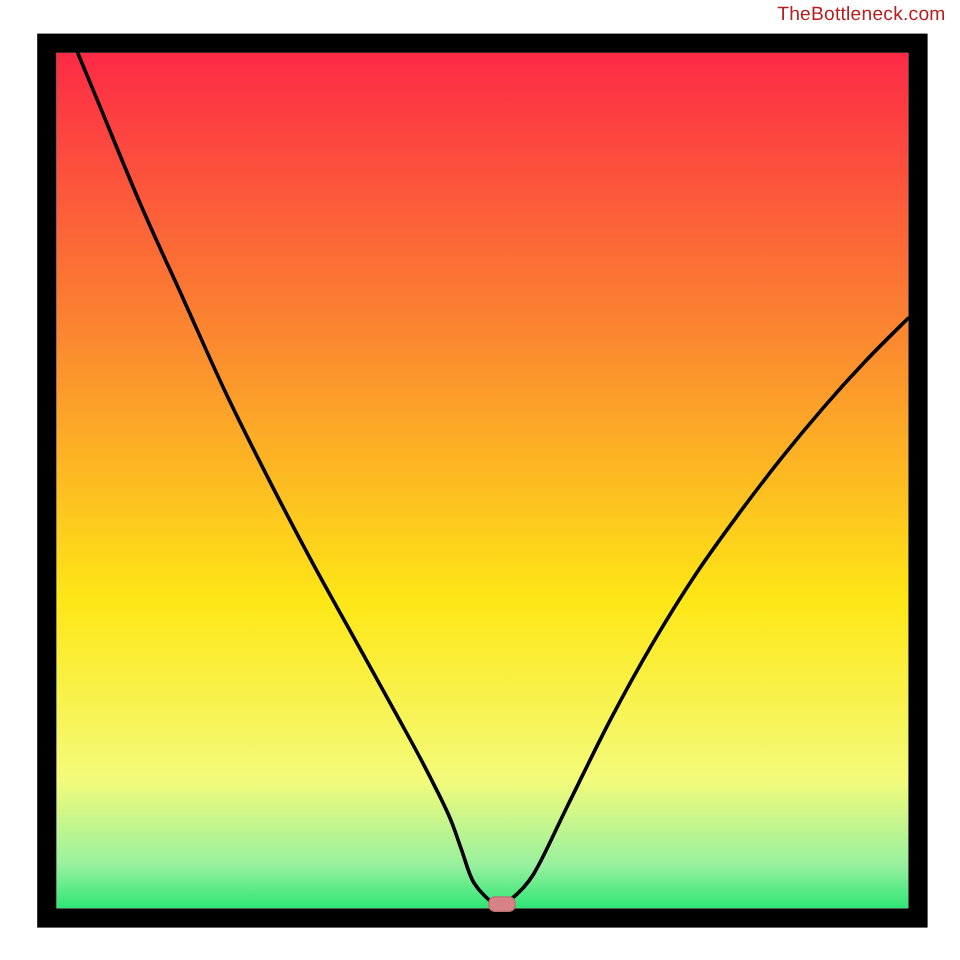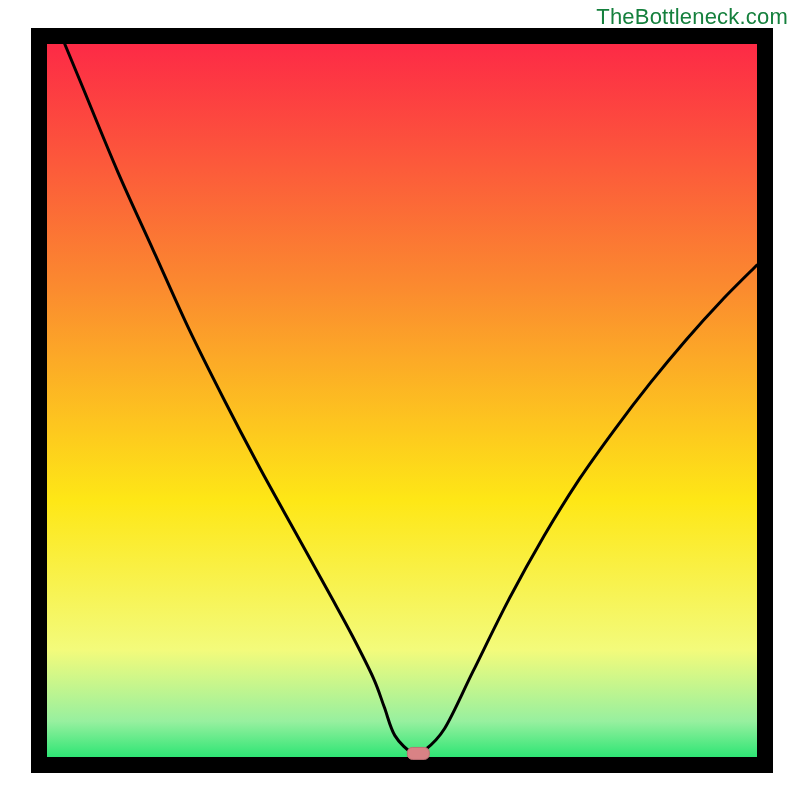--- a/index.html
+++ b/index.html
@@ -10,22 +10,22 @@
   }
   .chart-container {
     position: relative;
     width: 800px;
     height: 800px;
   }
   .attribution {
     position: absolute;
     top: 4px;
     right: 12px;
-    color: #15803d;
-    font-size: 22px;
+    color: #b91c1c;
+    font-size: 16px;
     letter-spacing: 0.2px;
     font-weight: 400;
   }
   svg {
     display: block;
   }
 </style>
 </head>
 <body>
 

